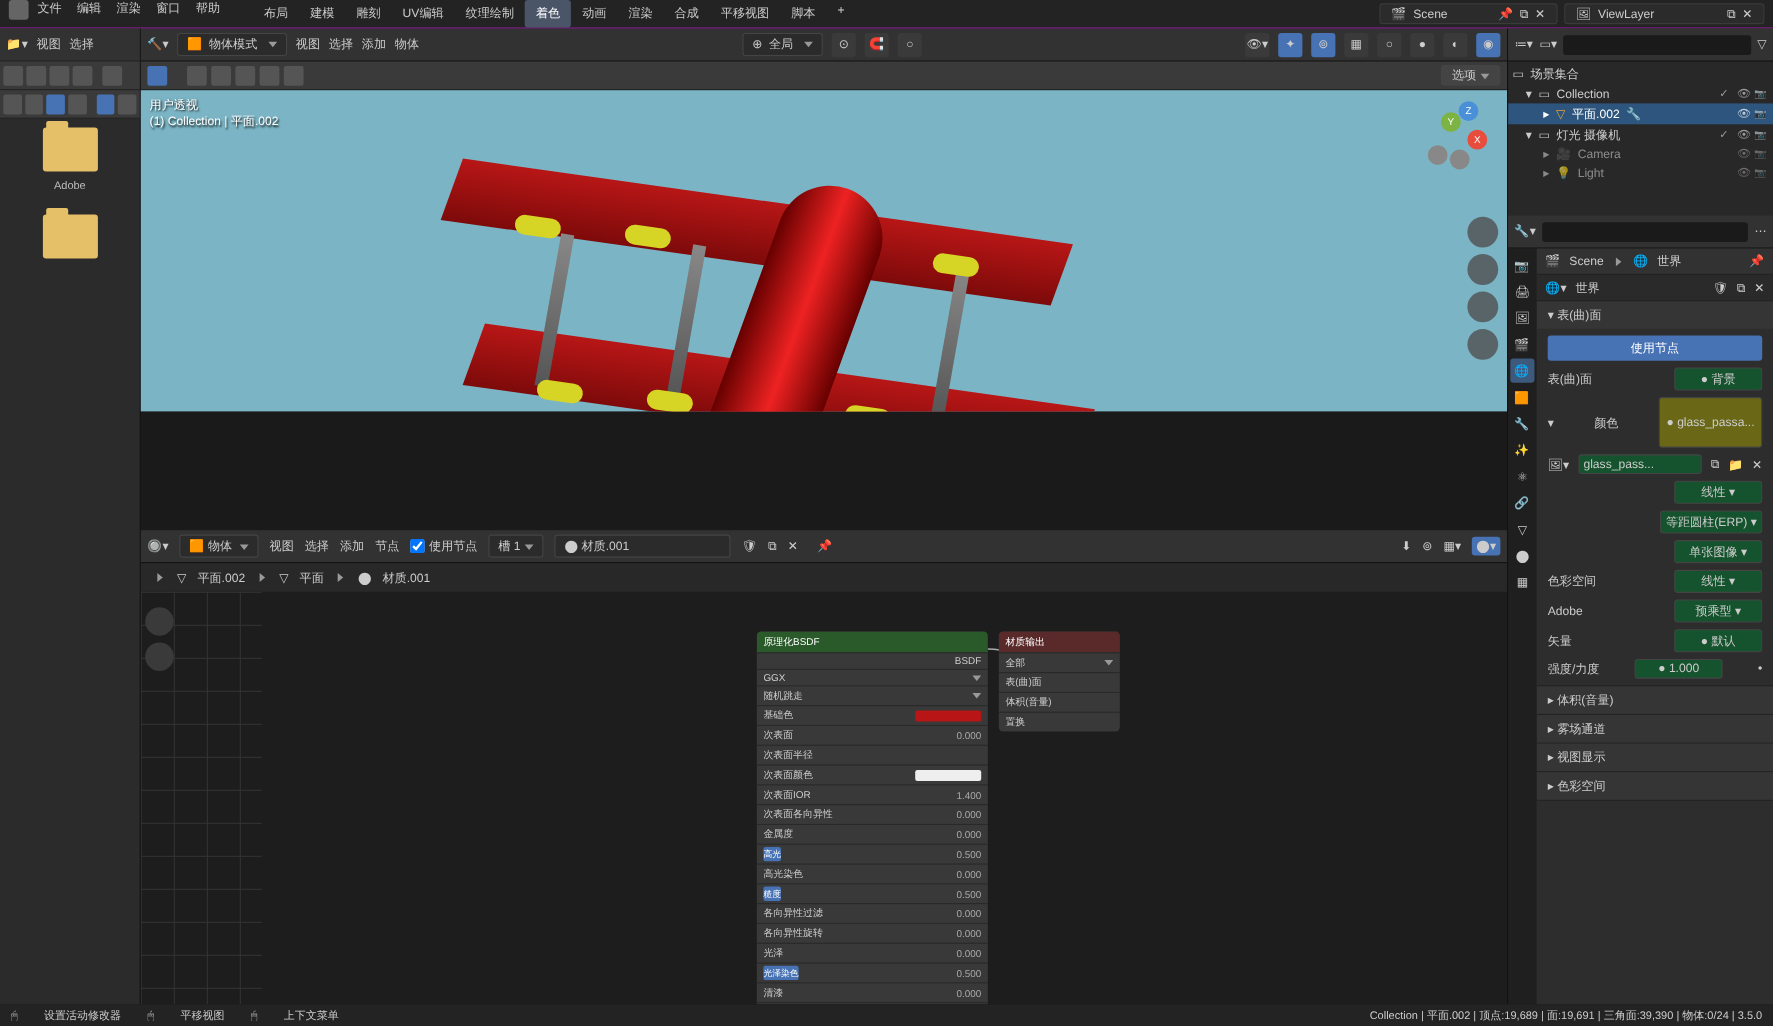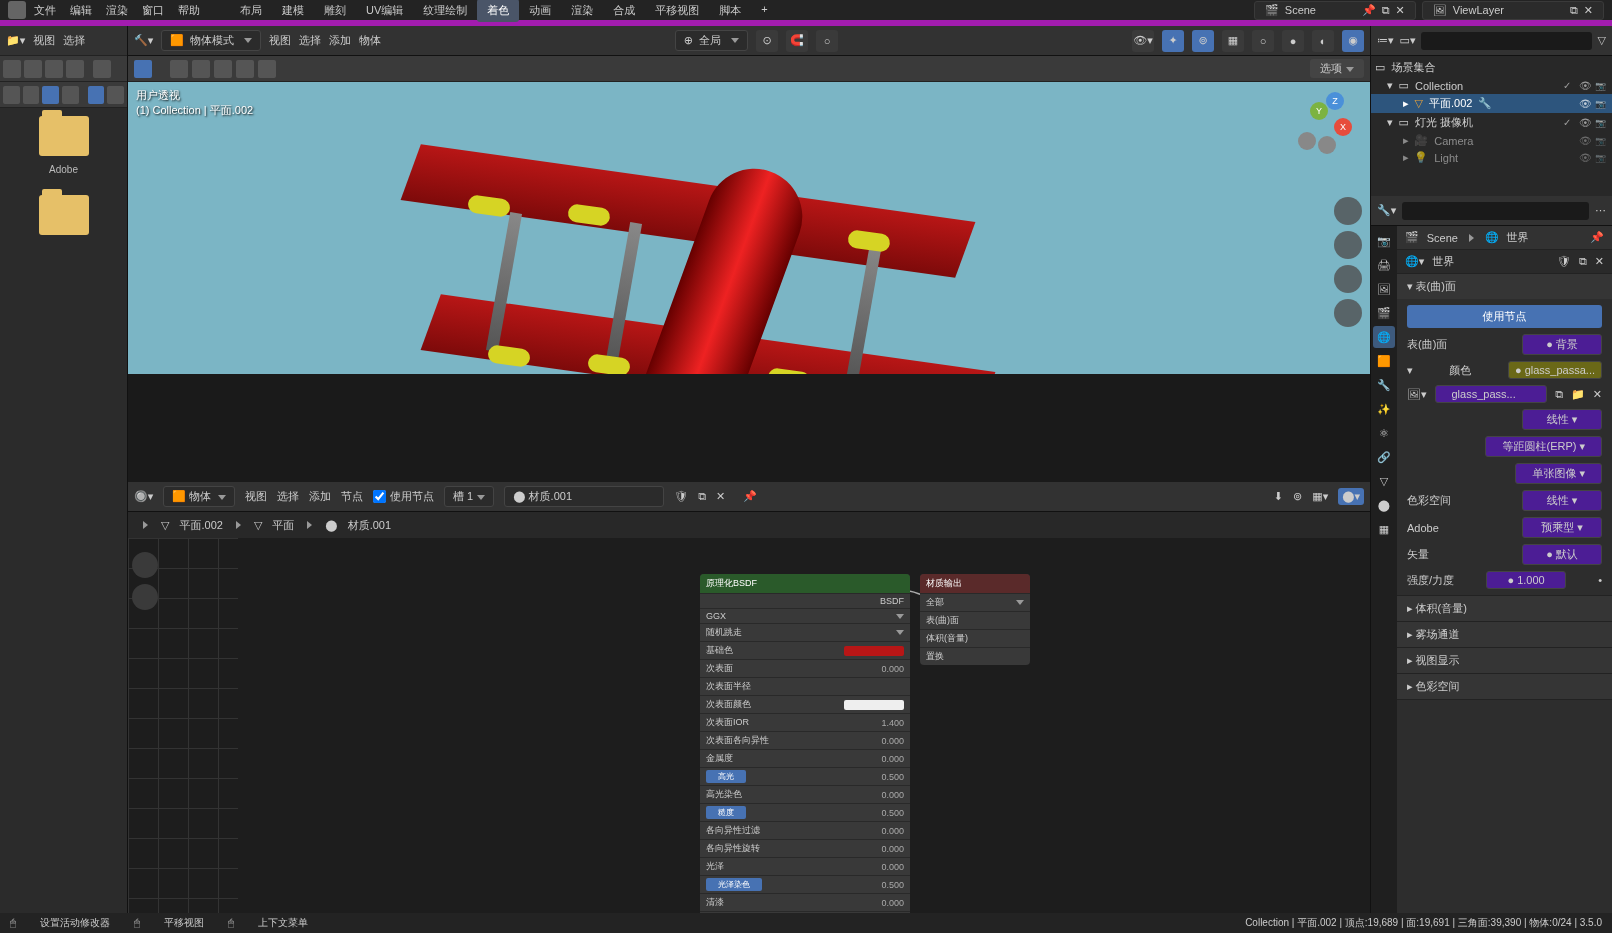--- a/index.html
+++ b/index.html
@@ -1,19 +1,19 @@
 <!DOCTYPE html>
 <html><head>
 <meta charset="utf-8">
 <style>
 * { margin: 0; padding: 0; box-sizing: border-box; font-family: sans-serif; }
 body { background: #1a1a1a; color: #ccc; font-size: 11px; width: 1612px; height: 933px; overflow: hidden; position: relative; }
 
 
-.topbar { height: 26px; background: #232323; display: flex; align-items: center; padding: 0 8px; border-bottom: 6px solid #a21caf; }
+.topbar { height: 26px; background: #232323; display: flex; padding: 0 8px; border-bottom: 1px solid #a21caf; }
 .topbar .logo { width: 18px; height: 18px; background: #656565; border-radius: 3px; margin-right: 8px; }
 .topbar .menu { display: flex; gap: 14px; margin-right: 30px; }
 .topbar .menu span { cursor: pointer; }
 .topbar .tabs { display: flex; gap: 0; flex: 1; }
 .topbar .tabs span { padding: 4px 10px; cursor: pointer; border-radius: 3px; }
 .topbar .tabs span.active { background: #4a5568; color: #fff; }
 .topbar .plus { padding: 4px 8px; cursor: pointer; }
 .topbar .right { display: flex; gap: 6px; align-items: center; }
 .scene-box { background: #2b2b2b; border: 1px solid #3a3a3a; padding: 2px 10px; border-radius: 3px; display: flex; align-items: center; gap: 6px; }
 
@@ -64,29 +64,29 @@
 .prop{left:260px;top:240px;width:108px;height:108px;border-radius:50%;background:radial-gradient(circle,#960,#400 40%,transparent 42%);}
 
 
 .nodewrap { position:absolute; top:482px; left:128px; right:242px; bottom:20px; background:#1d1d1d; }
 .nodewrap .nhead { height:30px; background:#323232; display:flex; align-items:center; gap:10px; padding:0 6px; border-bottom:1px solid #111; }
 .nodewrap .bread { height:26px; background:#282828; display:flex; align-items:center; gap:10px; padding:0 12px; }
 .nodewrap .grid { position:absolute; left:0; top:56px; bottom:0; width:110px; background-image:linear-gradient(#333 1px,transparent 1px),linear-gradient(90deg,#333 1px,transparent 1px); background-size:30px 30px; }
 .nodewrap .sv { position:absolute; left:4px; top:70px; display:flex; flex-direction:column; gap:6px; }
 .nodewrap .sv .st { width:26px; height:26px; background:#3a3a3a; border-radius:13px; }
 
-.node { position:absolute; background:#393939; border-radius:4px; overflow:hidden; font-size:9px;margin-left:12px; }
+.node { position:absolute; background:#393939; border-radius:4px; overflow:hidden; font-size:9px; }
 .node .ntitle { background:#2a5a2a; color:#fff; padding:3px 6px; }
 .node.out .ntitle { background:#5a2a2a; }
 .node .row { display:flex; justify-content:space-between; padding:2px 6px; align-items:center; gap:6px; border-top:1px solid #292929; }
 .node .row .sw { width:60px; height:10px; background:#222; border-radius:2px; }
 .node .row .swc { background:#b81616; }
 .node .row .sww { background:#eee; }
 .node .row .val { color:#aaa; }
-.node .row .lbl { background:#4772b3; color:#fff; padding:1px 12px; border-radius:2px; font-size:8px; }
+.node .row .lbl { background:#4772b3; color:#fff; padding:1px 0; border-radius:2px; font-size:8px; }
 
 .node1 { left:460px; top:36px; width:210px; }
 .node2 { left:680px; top:36px; width:110px; }
 
 
 .rightcol { position:absolute; top:26px; right:0; width:242px; bottom:20px; background:#282828; border-left:1px solid #111; display:flex; flex-direction:column; }
 .rightcol .rhead { height:30px; background:#323232; display:flex; align-items:center; padding:0 6px; gap:6px; border-bottom:1px solid #111; }
 .rightcol .search { flex:1; background:#1a1a1a; border-radius:3px; height:18px; }
 .outliner { flex:0 0 140px; overflow:auto; padding:2px 0; }
 .outliner .orow { display:flex; align-items:center; gap:6px; padding:2px 4px; }
@@ -102,22 +102,22 @@
 .propstabs { width:26px; background:#1f1f1f; display:flex; flex-direction:column; padding-top:4px; gap:2px; }
 .propstabs .pt { width:22px; height:22px; margin:0 auto; border-radius:3px; display:flex; align-items:center; justify-content:center; font-size:11px; }
 .propstabs .pt.active { background:#3d5a7d; }
 .propsbody { flex:1; background:#2d2d2d; overflow:auto; padding:0; }
 .propsbody .bread { background:#323232; padding:4px 8px; display:flex; gap:8px; align-items:center; border-bottom:1px solid #222; }
 .propsbody .sec { border-bottom:1px solid #222; }
 .propsbody .sec .sh { padding:5px 10px; background:#353535; cursor:pointer; }
 .propsbody .sec .sb { padding:6px 10px; display:flex; flex-direction:column; gap:6px; }
 .pbtn-blue { background:#4772b3; color:#fff; text-align:center; padding:4px; border-radius:3px; }
 .prow { display:flex; align-items:center; gap:8px; justify-content:space-between; }
-.prow .pval { background:#4c1d95; padding:2px 16px; border-radius:3px; min-width:80px; text-align:center; border:1px solid #444; }
-.prow .pyel { background:#6a6817; padding:2px 6px; border-radius:3px; }
+.prow .pval { background:#14532d; padding:2px 4px; border-radius:3px; min-width:80px; text-align:center; border:1px solid #444; }
+.prow .pyel { background:#6a6817; padding:16px 6px; border-radius:3px; }
 
 
 .status { position:absolute; bottom:0; left:0; right:0; height:20px; background:#232323; display:flex; align-items:center; padding:0 10px; font-size:10px; gap:24px; }
 .status .r { margin-left:auto; }
 .chevron{display:inline-block;width:0;height:0;border-left:4px solid transparent;border-right:4px solid transparent;border-top:5px solid #999;margin-left:4px;vertical-align:middle;}
 .chevr{display:inline-block;width:0;height:0;border-top:4px solid transparent;border-bottom:4px solid transparent;border-left:5px solid #999;margin:0 3px;vertical-align:middle;}
 </style>
 </head>
 <body>
 

